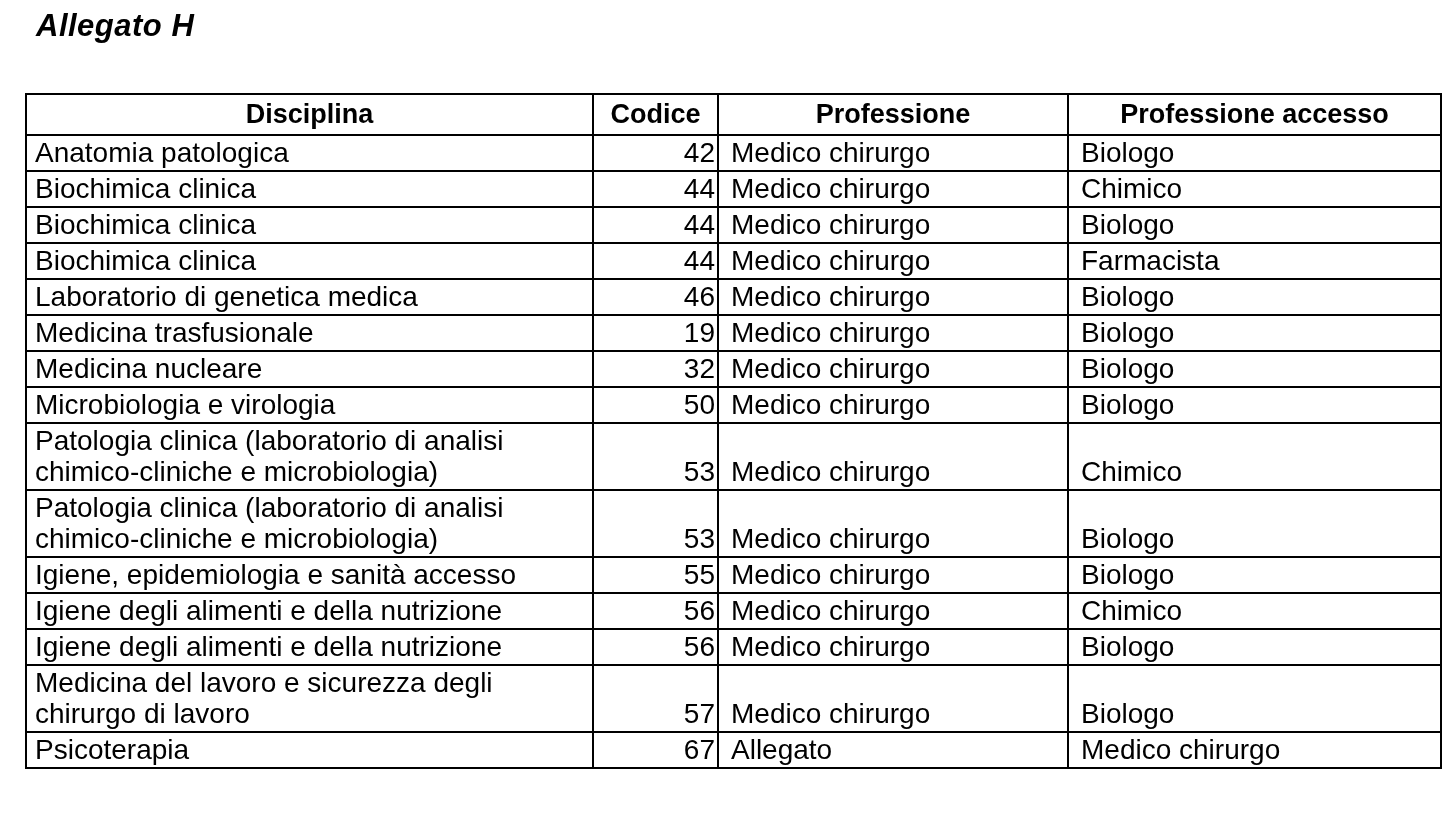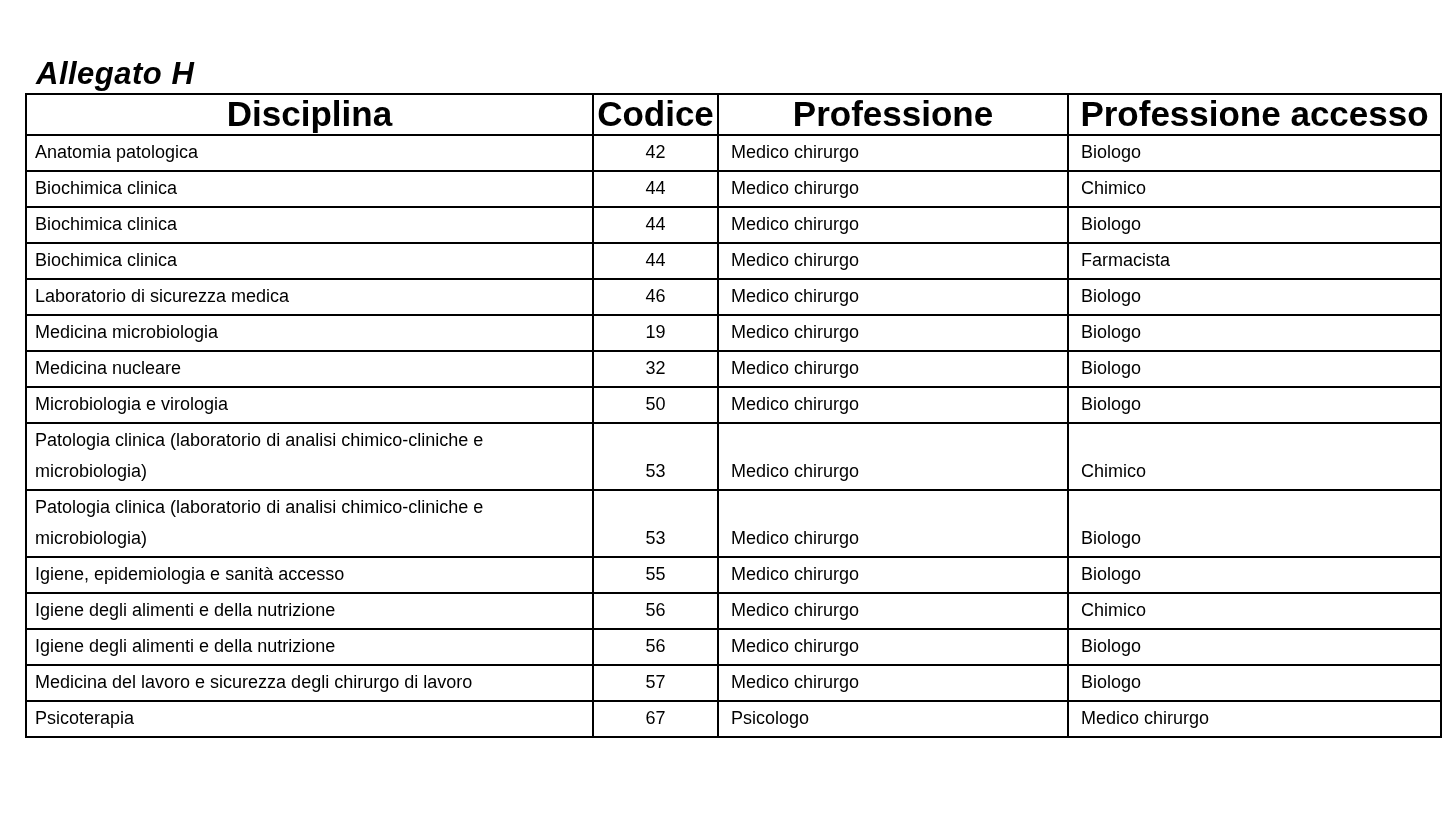--- a/index.html
+++ b/index.html
@@ -19,56 +19,55 @@
   }
   .doc-title {
     position: absolute;
     left: 36px;
     top: 8px;
     font-size: 31px;
     font-weight: bold;
     font-style: italic;
     letter-spacing: 0.5px;
     color: #000000;
-    margin-top: 48px;
   }
   table.allegato {
     position: absolute;
     left: 25px;
     top: 93px;
     width: 1415px;
     border-collapse: collapse;
     table-layout: fixed;
   }
   table.allegato col.c-disciplina { width: 567px; }
   table.allegato col.c-codice     { width: 125px; }
   table.allegato col.c-professione{ width: 350px; }
   table.allegato col.c-accesso    { width: 373px; }
   table.allegato th,
   table.allegato td {
     border: 2px solid #000000;
     overflow: hidden;
   }
   table.allegato th {
-    font-size: 35px;
+    font-size: 27px;
     font-weight: bold;
     text-align: center;
     vertical-align: middle;
     padding: 4px 2px 5px 2px;
     line-height: 30px;
   }
   table.allegato td {
-    font-size: 18px;
+    font-size: 28px;
     line-height: 31px;
     vertical-align: bottom;
     padding: 1px 4px 2px 8px;
     height: 34px;
   }
   table.allegato td.cell-codice {
-    text-align: center;
+    text-align: right;
     padding-left: 2px;
     padding-right: 2px;
   }
   table.allegato td.cell-professione,
   table.allegato td.cell-accesso {
     padding-left: 12px;
   }
 </style>
 </head>
 <body>
@@ -111,27 +110,27 @@
           <td class="cell-professione">Medico chirurgo</td>
           <td class="cell-accesso">Biologo</td>
         </tr>
         <tr>
           <td class="cell-disciplina">Biochimica clinica</td>
           <td class="cell-codice">44</td>
           <td class="cell-professione">Medico chirurgo</td>
           <td class="cell-accesso">Farmacista</td>
         </tr>
         <tr>
-          <td class="cell-disciplina">Laboratorio di sicurezza medica</td>
+          <td class="cell-disciplina">Laboratorio di genetica medica</td>
           <td class="cell-codice">46</td>
           <td class="cell-professione">Medico chirurgo</td>
           <td class="cell-accesso">Biologo</td>
         </tr>
         <tr>
-          <td class="cell-disciplina">Medicina microbiologia</td>
+          <td class="cell-disciplina">Medicina trasfusionale</td>
           <td class="cell-codice">19</td>
           <td class="cell-professione">Medico chirurgo</td>
           <td class="cell-accesso">Biologo</td>
         </tr>
         <tr>
           <td class="cell-disciplina">Medicina nucleare</td>
           <td class="cell-codice">32</td>
           <td class="cell-professione">Medico chirurgo</td>
           <td class="cell-accesso">Biologo</td>
         </tr>
@@ -173,19 +172,19 @@
         </tr>
         <tr>
           <td class="cell-disciplina">Medicina del lavoro e sicurezza degli chirurgo di lavoro</td>
           <td class="cell-codice">57</td>
           <td class="cell-professione">Medico chirurgo</td>
           <td class="cell-accesso">Biologo</td>
         </tr>
         <tr>
           <td class="cell-disciplina">Psicoterapia</td>
           <td class="cell-codice">67</td>
-          <td class="cell-professione">Psicologo</td>
+          <td class="cell-professione">Allegato</td>
           <td class="cell-accesso">Medico chirurgo</td>
         </tr>
       </tbody>
   </table>
 
 </div>
 
 </body></html>

